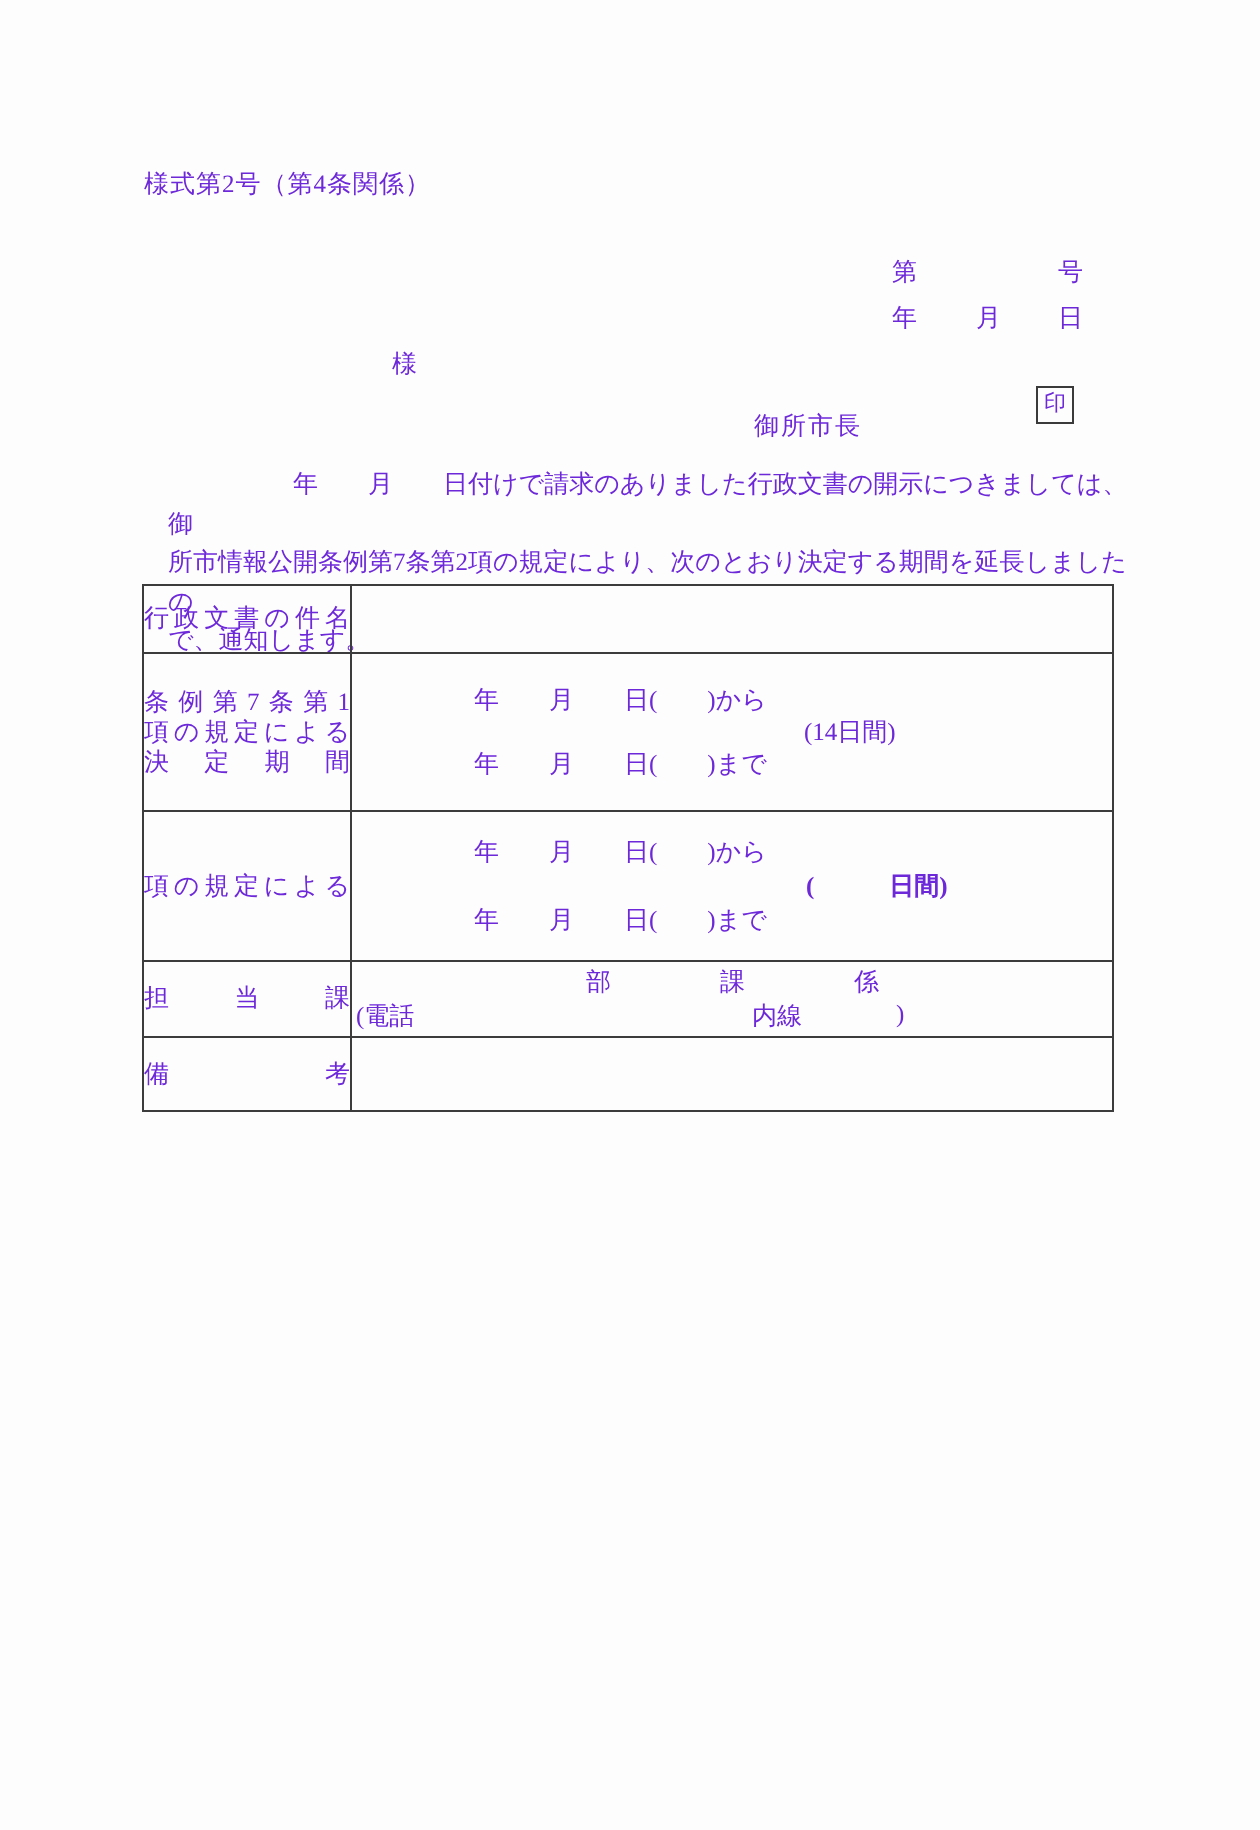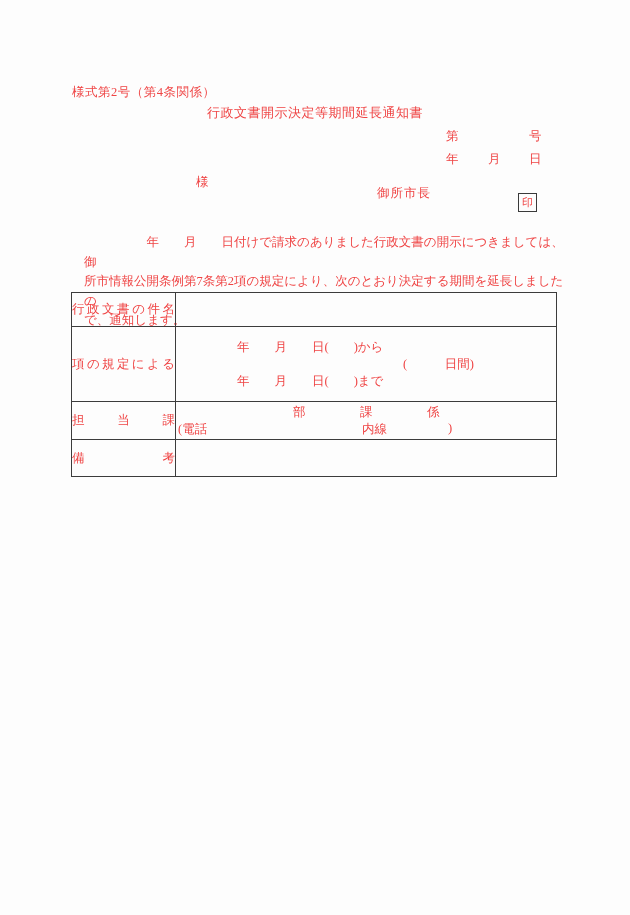--- a/index.html
+++ b/index.html
@@ -2,34 +2,34 @@
 <html lang="ja"><head>
 <meta charset="utf-8">
 <style>
   html,body{margin:0;padding:0;background:#e8e8e8;}
   .page{
     position:relative;
     width:630px;height:915px;
     background:#fdfdfd;
     margin:0 auto;
     font-family:"Liberation Serif","DejaVu Serif",serif;
-    color:#ef4444;
+    color:#6d28d9;
     font-size:12.5px;
     overflow:hidden;
   }
   .abs{position:absolute;white-space:pre;}
   .form-label{left:72px;top:84px;letter-spacing:0.5px;}
   .doc-title{left:0;right:0;top:104px;text-align:center;font-size:13px;letter-spacing:0.5px;white-space:pre;position:absolute;}
   .no-prefix{left:446px;top:128px;}
   .no-suffix{left:529px;top:128px;}
   .dt-year{left:446px;top:151px;}
   .dt-month{left:488px;top:151px;}
   .dt-day{left:529px;top:151px;}
   .addressee{left:196px;top:174px;}
-  .sender{left:377px;top:185px;letter-spacing:1px;}
+  .sender{left:377px;top:205px;letter-spacing:1px;}
   .seal{
     position:absolute;left:518px;top:193px;
     width:17px;height:17px;
     border:1px solid #3a3a3a;
     font-size:11px;line-height:17px;text-align:center;
   }
   .body-par{
     position:absolute;left:84px;top:233px;width:482px;
     line-height:19.5px;white-space:pre-line;
   }
@@ -49,38 +49,37 @@
   }
   tr.r1 td{height:33px;}
   tr.r2 td{height:78px;}
   tr.r3 td{height:74px;}
   tr.r4 td{height:75px;}
   tr.r5 td{height:37px;}
   tr.r6 td{height:36px;}
   .dline{padding-left:61px;line-height:16px;white-space:pre;}
   .r3 .dline{line-height:17px;}
   .dur-a{padding-left:226px;line-height:16px;white-space:pre;}
-  .dur-b{padding-left:227px;line-height:17px;white-space:pre;}
+  .dur-b{padding-left:227px;line-height:17px;white-space:pre;font-weight:bold;}
   .sect-wrap{position:relative;height:35px;}
   .sect-wrap span{position:absolute;white-space:pre;}
   .s-dept{left:117px;top:1px;}
   .s-div{left:184px;top:1px;}
   .s-unit{left:251px;top:1px;}
   .s-phone{left:2px;top:18px;}
-  .s-ext{left:186px;top:18px;}
+  .s-ext{left:200px;top:18px;}
   .s-close{left:272px;top:18px;}
 </style>
 </head>
 <body>
 
 <div class="page">
 
   <div class="abs form-label">様式第2号（第4条関係）</div>
 
-  <div class="doc-title">行政文書開示決定等期間延長通知書</div>
 
   <div class="abs no-prefix">第</div>
   <div class="abs no-suffix">号</div>
 
   <div class="abs dt-year">年</div>
   <div class="abs dt-month">月</div>
   <div class="abs dt-day">日</div>
 
   <div class="abs addressee">様</div>
 
@@ -96,20 +95,30 @@
         <col style="width:104px">
         <col>
       </colgroup>
 
     <tbody>
         <tr class="r1">
       <td class="lbl">行政文書の件名</td>
       <td><span></span></td>
     </tr>
 
+    <tr class="r2">
+      <td class="lbl">条例第7条第1
+項の規定による
+決定期間</td>
+      <td>
+        <div class="dline">年　　月　　日(　　)から</div>
+        <div class="dur-a">(14日間)</div>
+        <div class="dline">年　　月　　日(　　)まで</div>
+      </td>
+    </tr>
 
     <tr class="r3">
       <td class="lbl">項の規定による</td>
       <td>
         <div class="dline">年　　月　　日(　　)から</div>
         <div class="dur-b">(　　　日間)</div>
         <div class="dline">年　　月　　日(　　)まで</div>
       </td>
     </tr>
 

